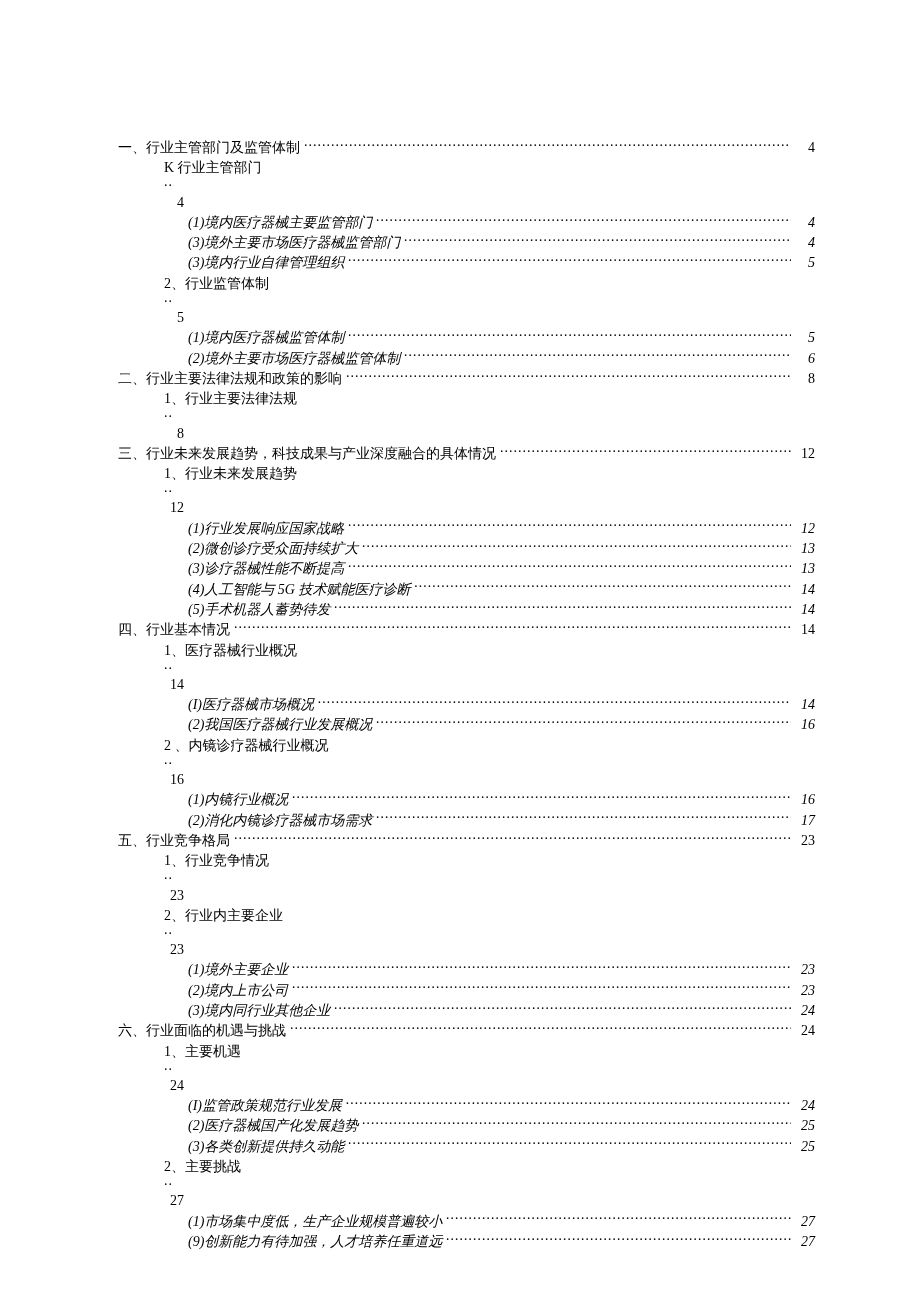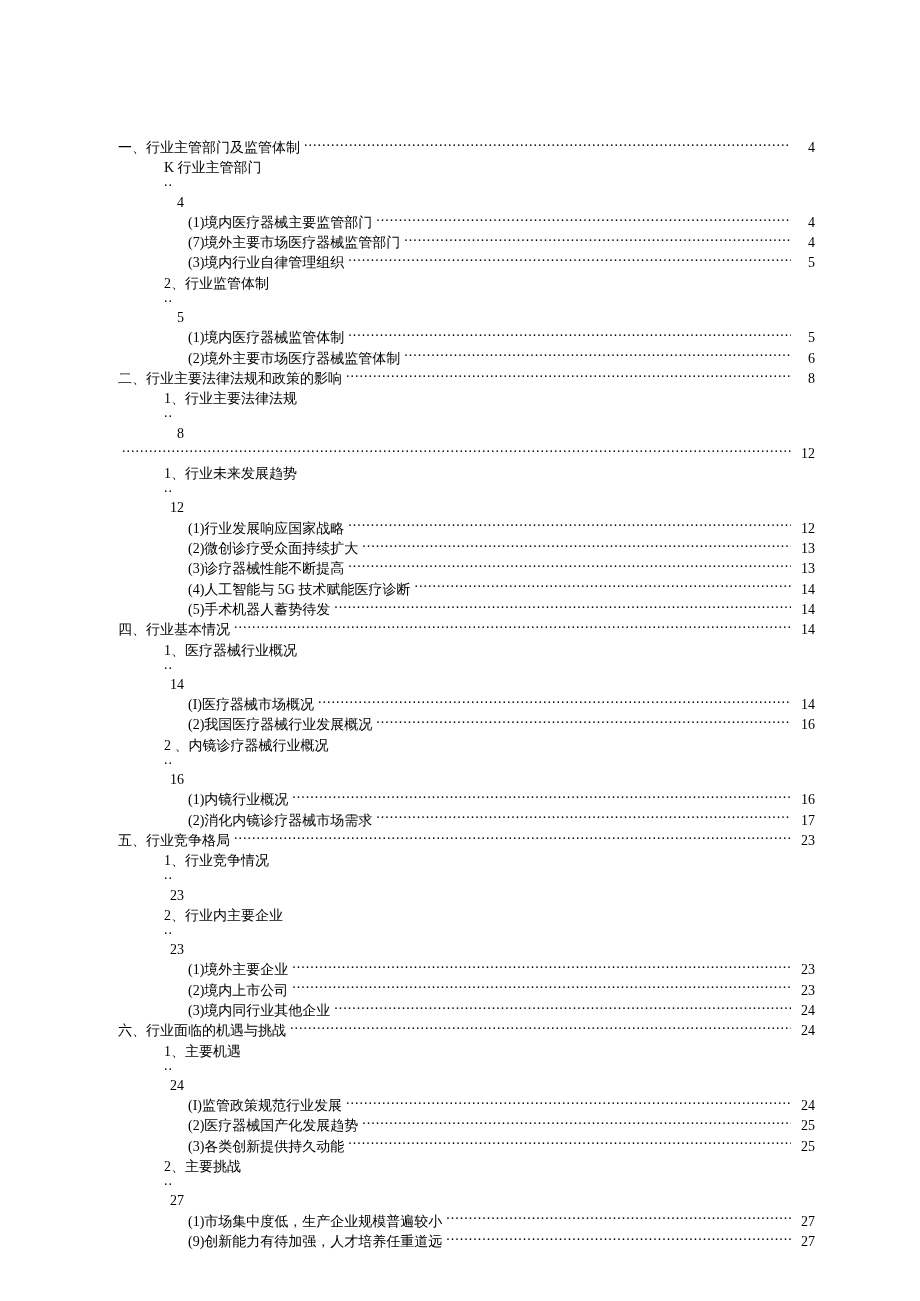--- a/index.html
+++ b/index.html
@@ -45,21 +45,21 @@
       letter-spacing: 1px;
       color: #000;
     }
     .page-num {
       flex-shrink: 0;
       min-width: 20px;
       text-align: right;
     }
     .lvl-0 { padding-left: 0; }
     .lvl-1 { padding-left: 42px; flex-direction: column; }
-    .lvl-2 { padding-left: 70px; }
+    .lvl-2 { padding-left: 70px; font-style: italic; }
   </style>
 </head>
 <body>
 
 <div class="page">
   <div id="toc-container">
       <div class="toc-entry lvl-0">
         <span class="toc-text">一、行业主管部门及监管体制</span>
         <span class="dots"></span>
         <span class="page-num">4</span>
@@ -68,21 +68,21 @@
         <span class="toc-text">K 行业主管部门</span>
         <span class="dots"></span>
         <span class="page-num">4</span>
       </div>
       <div class="toc-entry lvl-2">
         <span class="toc-text">(1)境内医疗器械主要监管部门</span>
         <span class="dots"></span>
         <span class="page-num">4</span>
       </div>
       <div class="toc-entry lvl-2">
-        <span class="toc-text">(7)境外主要市场医疗器械监管部门</span>
+        <span class="toc-text">(3)境外主要市场医疗器械监管部门</span>
         <span class="dots"></span>
         <span class="page-num">4</span>
       </div>
       <div class="toc-entry lvl-2">
         <span class="toc-text">(3)境内行业自律管理组织</span>
         <span class="dots"></span>
         <span class="page-num">5</span>
       </div>
       <div class="toc-entry lvl-1">
         <span class="toc-text">2、行业监管体制</span>
@@ -103,20 +103,21 @@
         <span class="toc-text">二、行业主要法律法规和政策的影响</span>
         <span class="dots"></span>
         <span class="page-num">8</span>
       </div>
       <div class="toc-entry lvl-1">
         <span class="toc-text">1、行业主要法律法规</span>
         <span class="dots"></span>
         <span class="page-num">8</span>
       </div>
       <div class="toc-entry lvl-0">
+        <span class="toc-text">三、行业未来发展趋势，科技成果与产业深度融合的具体情况</span>
         <span class="dots"></span>
         <span class="page-num">12</span>
       </div>
       <div class="toc-entry lvl-1">
         <span class="toc-text">1、行业未来发展趋势</span>
         <span class="dots"></span>
         <span class="page-num">12</span>
       </div>
       <div class="toc-entry lvl-2">
         <span class="toc-text">(1)行业发展响应国家战略</span>

